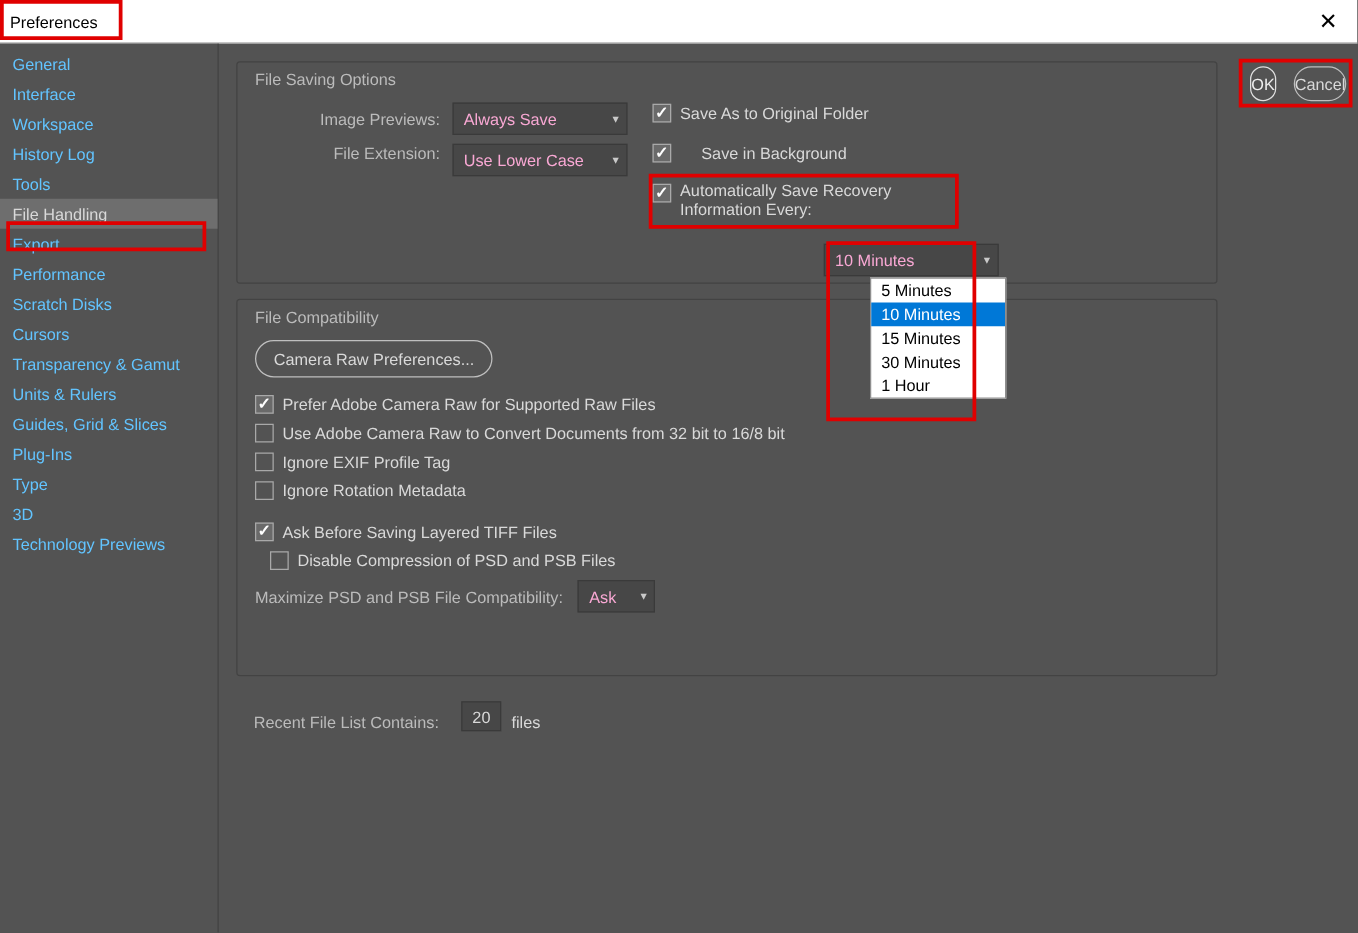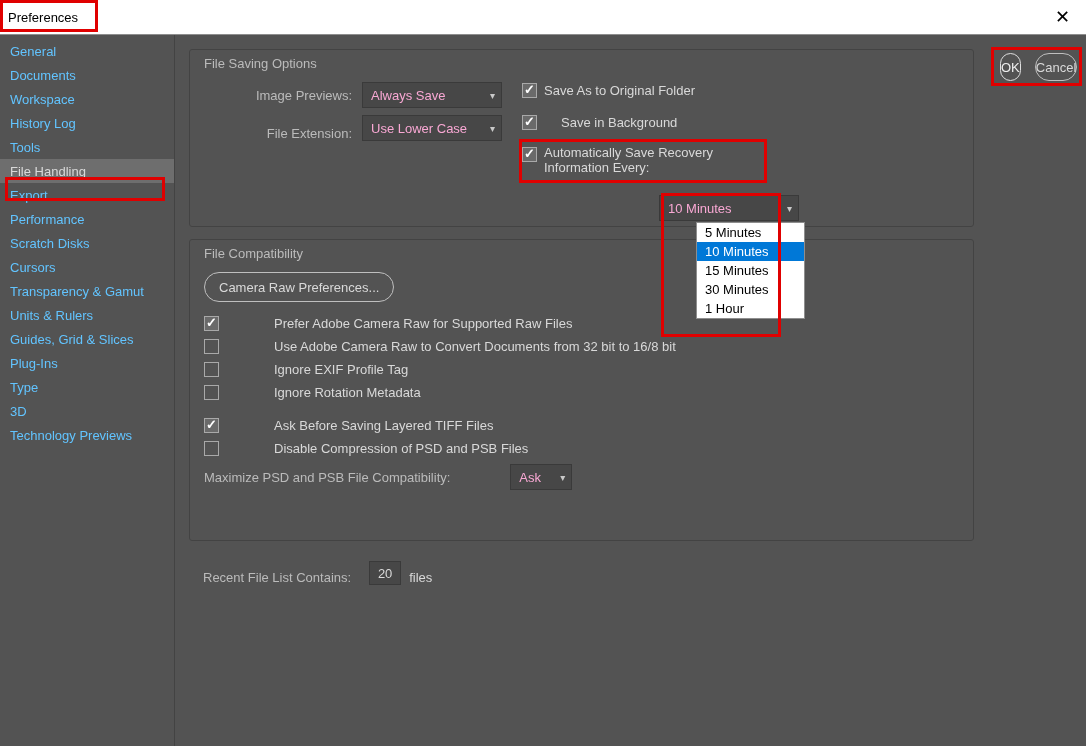--- a/index.html
+++ b/index.html
@@ -99,21 +99,20 @@
       position: absolute;
       top: 6px;
       left: 14px;
       color: #bbb;
       font-size: 13px;
     }
     .row {
       display: flex;
       align-items: center;
       margin-bottom: 8px;
-      gap: 48px;
     }
     .field-label {
       text-align: right;
       color: #bbb;
       padding-right: 10px;
       display: inline-block;
     }
     .select-ctl {
       height: 26px;
       background: #474747;
@@ -208,21 +207,21 @@
 
 <div class="title-bar">
   <span class="title">Preferences</span>
   <span class="close">✕</span>
 </div>
 
 <div class="main-area">
 
   <div class="sidebar">
     <div class="sidebar-item">General</div>
-    <div class="sidebar-item">Documents</div>
+    <div class="sidebar-item">Interface</div>
     <div class="sidebar-item">Workspace</div>
     <div class="sidebar-item">History Log</div>
     <div class="sidebar-item">Tools</div>
     <div class="sidebar-item selected">File Handling</div>
     <div class="sidebar-item">Export</div>
     <div class="sidebar-item">Performance</div>
     <div class="sidebar-item">Scratch Disks</div>
     <div class="sidebar-item">Cursors</div>
     <div class="sidebar-item">Transparency &amp; Gamut</div>
     <div class="sidebar-item">Units &amp; Rulers</div>
@@ -235,21 +234,21 @@
 
   <div class="content">
 
     <div class="group" style="width:785px; height:178px;">
       <span class="group-label">File Saving Options</span>
 
       <div style="position:absolute; left:52px; top:32px; display:flex; align-items:center;">
         <span class="field-label" style="width:120px;">Image Previews:</span>
         <span class="select-ctl" style="width:140px;">Always Save</span>
       </div>
-      <div style="position:absolute; left:52px; top:65px; display:flex; align-items:flex-end;">
+      <div style="position:absolute; left:52px; top:65px; display:flex; align-items:flex-start;">
         <span class="field-label" style="width:120px;">File Extension:</span>
         <span class="select-ctl" style="width:140px;">Use Lower Case</span>
       </div>
 
       <div style="position:absolute; left:332px; top:33px; display:flex; align-items:center;">
         <span class="checkbox checked"></span>
         <span class="check-label">Save As to Original Folder</span>
       </div>
       <div style="position:absolute; left:332px; top:65px; display:flex; align-items:center;gap:17px;">
         <span class="checkbox checked"></span>
@@ -287,21 +286,21 @@
         <span class="check-label">Ignore EXIF Profile Tag</span>
       </div>
       <div class="row" style="margin-top:6px;">
         <span class="checkbox"></span>
         <span class="check-label">Ignore Rotation Metadata</span>
       </div>
       <div class="row" style="margin-top:18px;">
         <span class="checkbox checked"></span>
         <span class="check-label">Ask Before Saving Layered TIFF Files</span>
       </div>
-      <div class="row" style="margin-top:6px;">
+      <div class="row" style="margin-top:6px;margin-left:12px;">
         <span class="checkbox"></span>
         <span class="check-label">Disable Compression of PSD and PSB Files</span>
       </div>
       <div class="row" style="margin-top:8px;">
         <span class="field-label" style="text-align:left; padding-right:12px;">Maximize PSD and PSB File Compatibility:</span>
         <span class="select-ctl" style="width:62px; min-width:62px;">Ask</span>
       </div>
     </div>
 
     <div style="margin-top:20px; margin-left:14px; display:flex; align-items:flex-end; gap:8px;">

